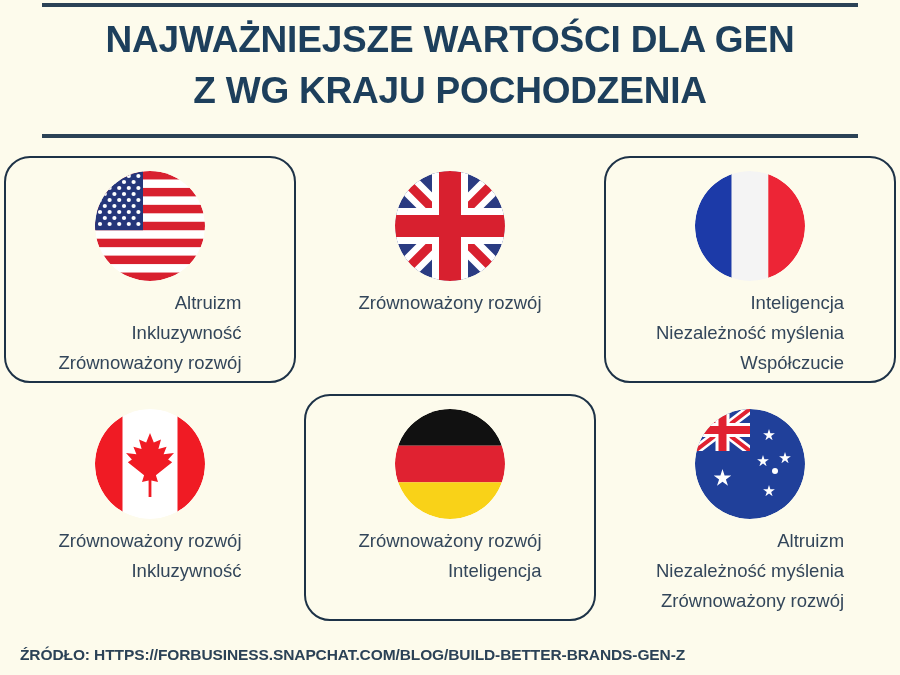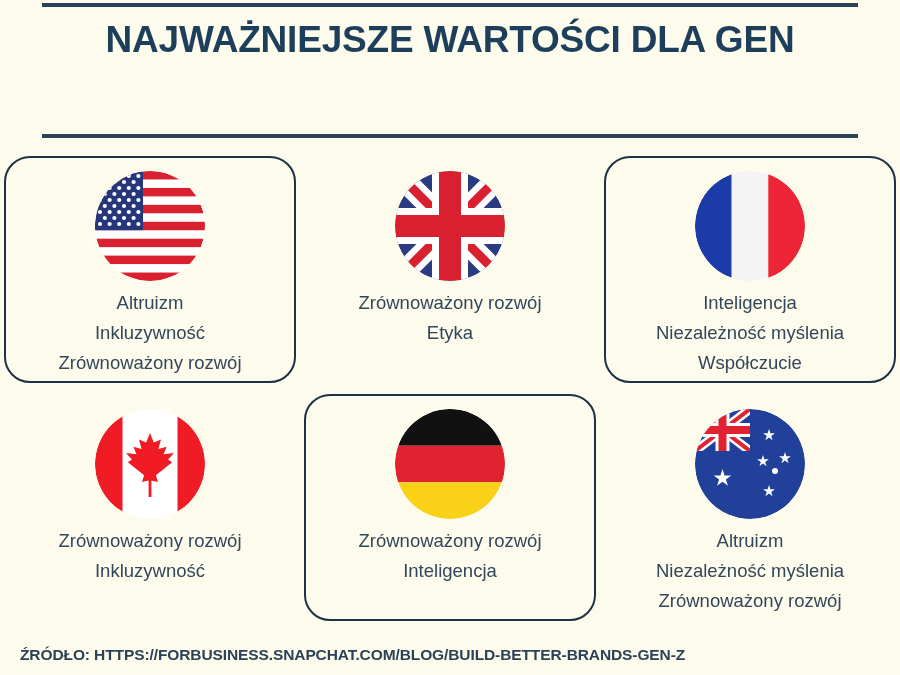--- a/index.html
+++ b/index.html
@@ -97,21 +97,21 @@
   .values {
     margin-top: 7px;
     text-align: center;
     color: #33465a;
     font-family: "Liberation Sans", sans-serif;
     font-size: 18.5px;
     line-height: 30px;
     font-weight: 400;
     white-space: nowrap;
   }
-  .values .v { display: block; }
+  .values .v { display: block; text-align: right; }
 
   
   .source {
     position: absolute;
     top: 646px;
     left: 0;
     width: 900px;
     text-align: left;
     color: #2b4256;
     font-family: "Liberation Sans", sans-serif;
@@ -124,20 +124,21 @@
 </style>
 </head>
 <body>
 
 <div id="page">
 
   <div class="rule top"></div>
 
   <div class="title">
     <span class="line">NAJWAŻNIEJSZE WARTOŚCI DLA GEN</span>
+    <span class="line">Z WG KRAJU POCHODZENIA</span>
   </div>
 
   <div class="rule bottom"></div>
 
   <div class="grid">
 
     <div class="cell c0">
       <div class="card bordered">
         <div class="flag">
           <svg viewBox="0 0 110 110">
@@ -226,21 +227,20 @@
               <rect width="110" height="110" fill="#2a3b82"></rect>
               <path d="M0,0 L110,110 M110,0 L0,110" stroke="#ffffff" stroke-width="22"></path>
               <path d="M0,0 L110,110 M110,0 L0,110" stroke="#d8202f" stroke-width="9"></path>
               <path d="M55,0 L55,110 M0,55 L110,55" stroke="#ffffff" stroke-width="36"></path>
               <path d="M55,0 L55,110 M0,55 L110,55" stroke="#d8202f" stroke-width="22"></path>
             </g>
           </svg>
         </div>
         <div class="values">
           <span class="v">Zrównoważony rozwój</span>
-          <span class="v">Etyka</span>
         </div>
       </div>
     </div>
 
     <div class="cell c2">
       <div class="card bordered">
         <div class="flag">
           <svg viewBox="0 0 110 110">
             <defs>
                 <clipPath id="cFR">

